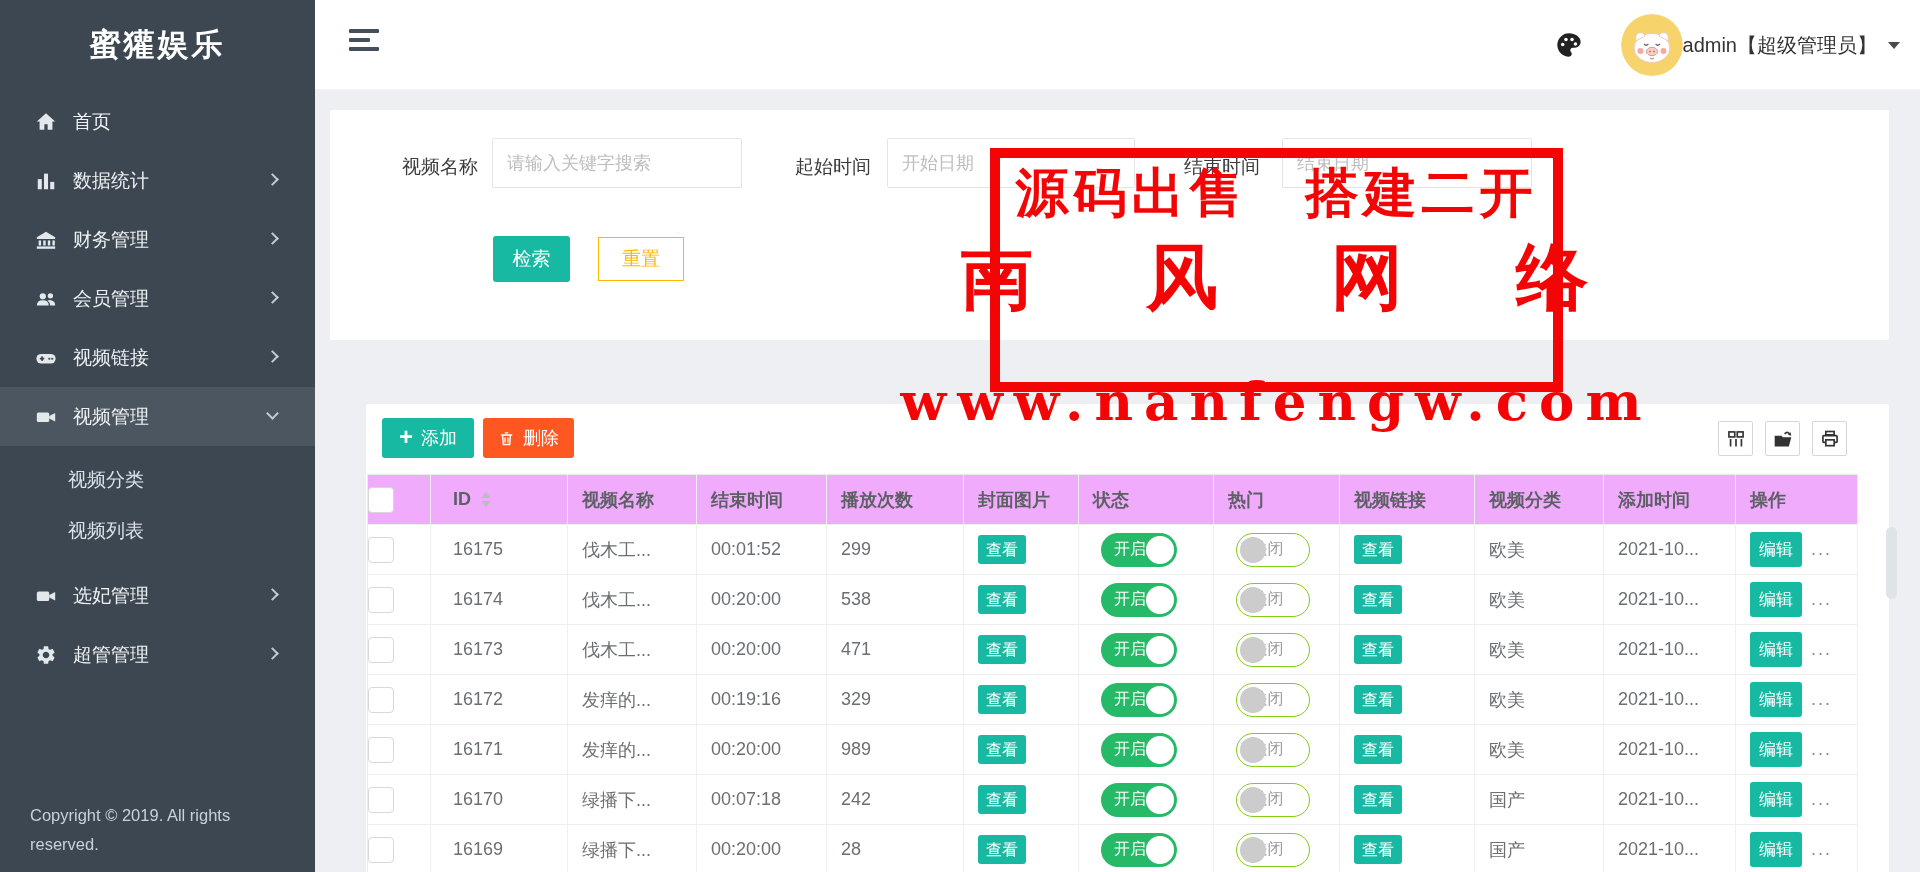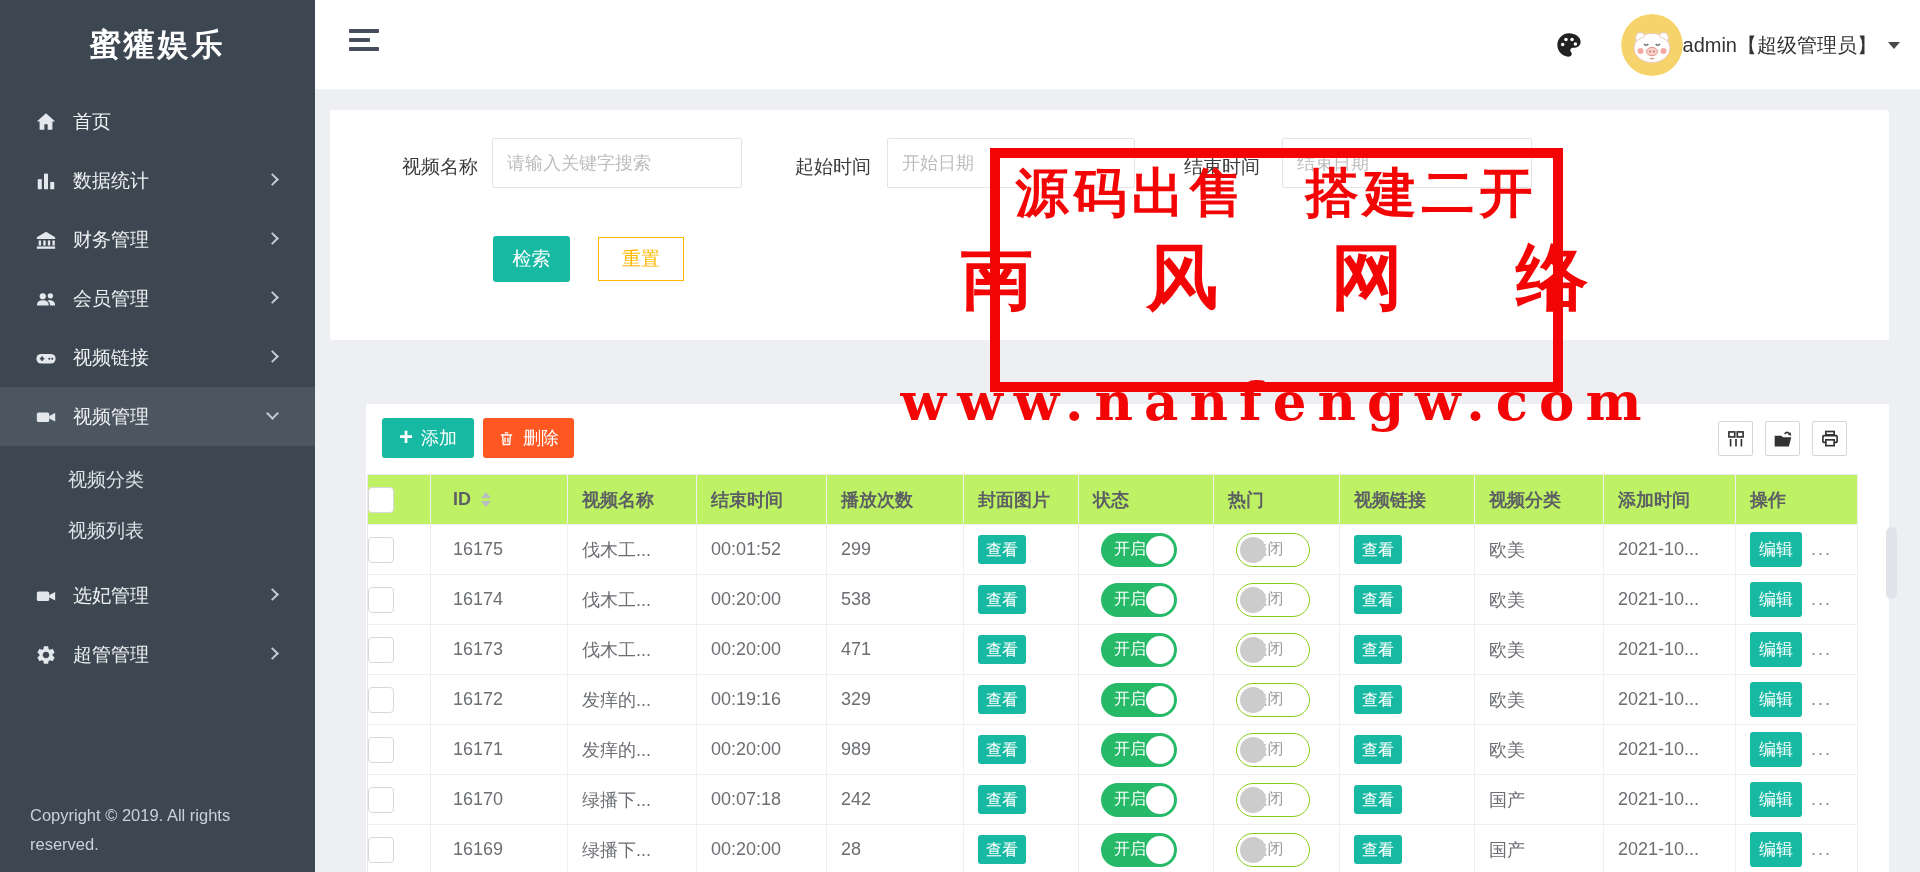--- a/index.html
+++ b/index.html
@@ -56,21 +56,21 @@
   .tc-toolbar { position:relative; height:70px; }
   .btn-add { position:absolute; left:16px; top:14px; height:40px; padding:0 17px; background:var(--teal); color:#fff; border:none; border-radius:3px; font-size:18px; display:inline-flex; align-items:center; gap:8px; cursor:pointer; }
   .btn-add .plus { font-size:24px; font-weight:bold; line-height:1; margin-top:-2px; }
   .btn-del { position:absolute; left:117px; top:14px; height:40px; padding:0 15px; background:var(--orange); color:#fff; border:none; border-radius:3px; font-size:18px; display:inline-flex; align-items:center; gap:8px; cursor:pointer; }
   .tc-tools { position:absolute; right:42px; top:17px; display:flex; gap:12px; }
   .tool-btn { width:35px; height:35px; background:#fff; border:1px solid #d6d6d6; border-radius:2px; display:flex; align-items:center; justify-content:center; cursor:pointer; }
   .tool-btn svg { width:20px; height:20px; }
 
   table.grid { border-collapse:collapse; table-layout:fixed; width:1490px; margin-left:1px; border:1px solid #eaeaea; }
   .grid th, .grid td { border-right:1px solid #efefef; border-bottom:1px solid #efefef; height:50px; text-align:left; padding-left:14px; font-size:18px; white-space:nowrap; overflow:hidden; vertical-align:middle; }
-  .grid th { color:#5c5f63; font-weight:bold; background:#bef264; }
+  .grid th { color:#5c5f63; font-weight:bold; background:#f0abfc; }
   .grid td { color:#6b6e72; }
   .grid th.c-id, .grid td.c-id { padding-left:22px; }
   .chk { width:26px; height:26px; border:1px solid #d8d8d8; border-radius:4px; background:#fff; display:inline-block; vertical-align:middle; cursor:pointer; }
   .c-check { text-align:center; padding-left:0 !important; }
   .sort { display:inline-flex; flex-direction:column; gap:3px; margin-left:10px; vertical-align:middle; cursor:pointer; }
   .sort i { width:0; height:0; border-left:5px solid transparent; border-right:5px solid transparent; display:block; }
   .sort .up { border-bottom:6px solid #b9bdc2; }
   .sort .down { border-top:6px solid #b9bdc2; }
   .th-flex { display:flex; align-items:center; }
 

